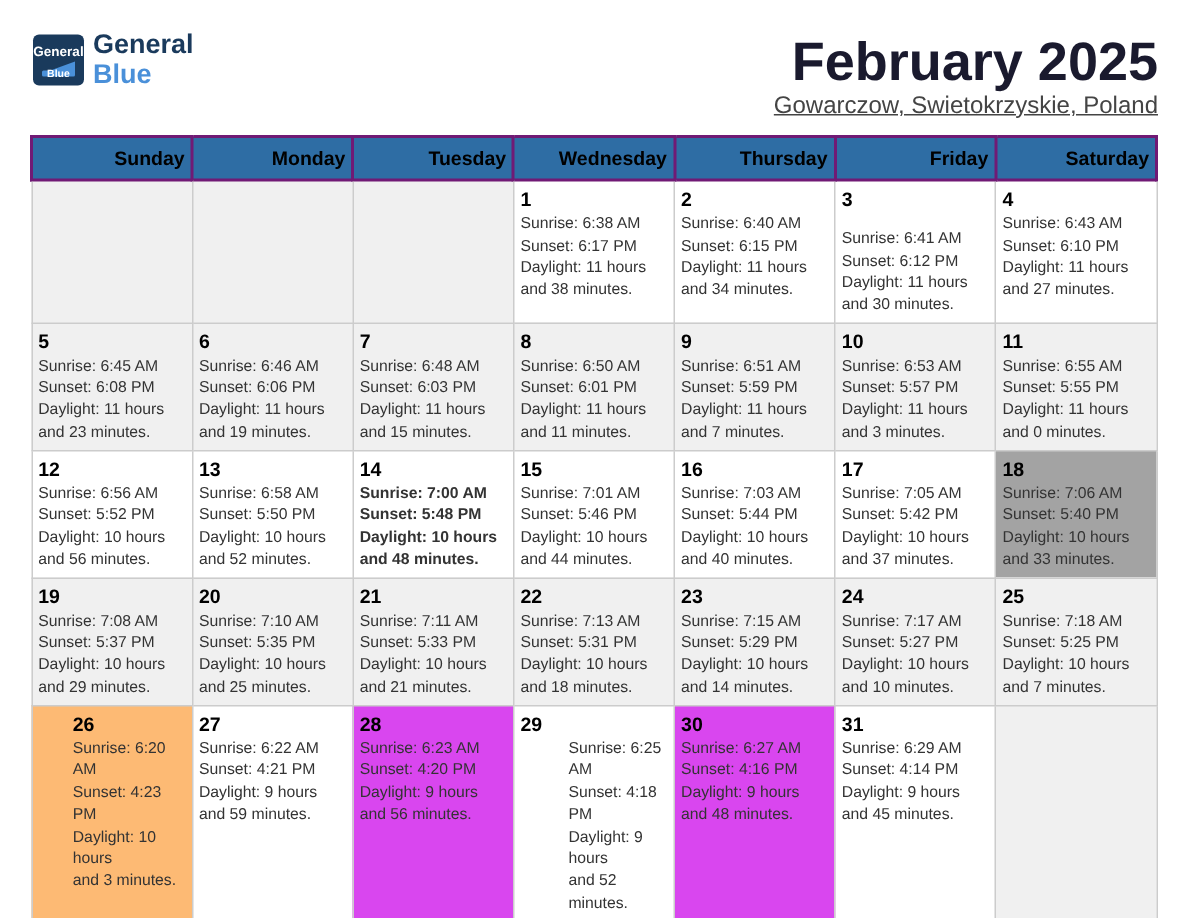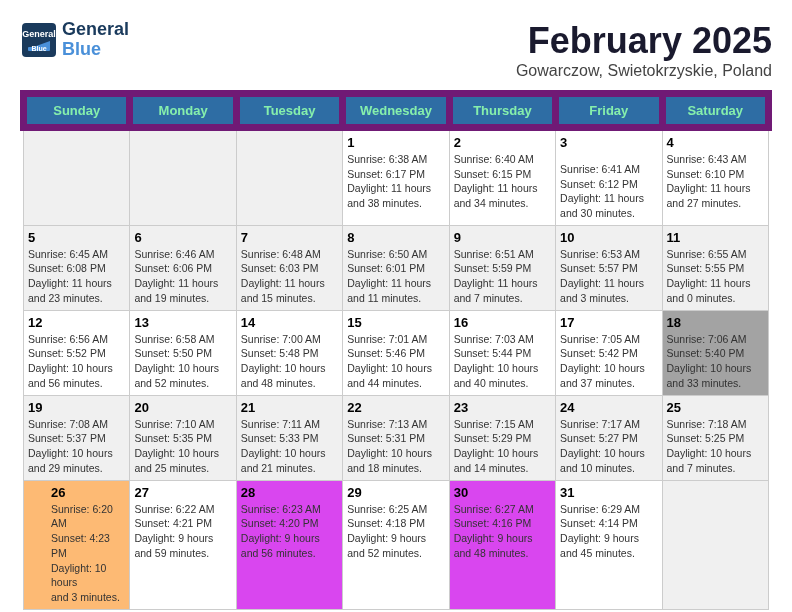--- a/index.html
+++ b/index.html
@@ -25,34 +25,35 @@
       text-align: right;
     }
     .month-title {
       font-size: 36px;
       font-weight: bold;
       color: #1a1a2e;
     }
     .location-title {
       font-size: 16px;
       color: #444;
+      text-decoration: underline;
     }
     .calendar {
       width: 100%;
       border-collapse: collapse;
       font-size: 11px;
     }
     .calendar th {
       background-color: #2e6da4;
-      color: #86efac;
+      color: #000000;
       padding: 6px 4px;
-      text-align: center;
+      text-align: right;
       font-size: 13px;
       font-weight: bold;
-      border: 7px solid #701a75;
+      border: 2px solid #701a75;
     }
     .calendar td {
       border: 1px solid #ccc;
       vertical-align: top;
       padding: 4px;
       width: calc(100% / 7);
       min-height: 85px;
       height: 85px;
     }
     .calendar tr:nth-child(even) td {
@@ -208,21 +209,21 @@
         </td>
         <td style="background-color: rgb(255, 255, 255);">
           <div class="day-number">13</div>
           <div class="day-info" style="white-space: pre-line;">Sunrise: 6:58 AM
 Sunset: 5:50 PM
 Daylight: 10 hours
 and 52 minutes.</div>
         </td>
         <td style="background-color: rgb(255, 255, 255);">
           <div class="day-number">14</div>
-          <div class="day-info" style="white-space: pre-line;">Sunrise: 7:00 AM
+          <div class="day-info" style="white-space: pre-line; font-weight: bold;">Sunrise: 7:00 AM
 Sunset: 5:48 PM
 Daylight: 10 hours
 and 48 minutes.</div>
         </td>
         <td style="background-color: rgb(255, 255, 255);">
           <div class="day-number">15</div>
           <div class="day-info" style="white-space: pre-line;">Sunrise: 7:01 AM
 Sunset: 5:46 PM
 Daylight: 10 hours
 and 44 minutes.</div>
@@ -317,21 +318,21 @@
         </td>
         <td style="background-color: #d946ef;">
           <div class="day-number">28</div>
           <div class="day-info" style="white-space: pre-line;">Sunrise: 6:23 AM
 Sunset: 4:20 PM
 Daylight: 9 hours
 and 56 minutes.</div>
         </td>
         <td style="background-color: rgb(255, 255, 255);">
           <div class="day-number">29</div>
-          <div class="day-info" style="white-space: pre-line;">Sunrise: 6:25 AM
+          <div class="day-info" style="white-space: pre-line; margin-left: 32px;">Sunrise: 6:25 AM
 Sunset: 4:18 PM
 Daylight: 9 hours
 and 52 minutes.</div>
         </td>
         <td style="background-color: #d946ef;">
           <div class="day-number">30</div>
           <div class="day-info" style="white-space: pre-line;">Sunrise: 6:27 AM
 Sunset: 4:16 PM
 Daylight: 9 hours
 and 48 minutes.</div>

